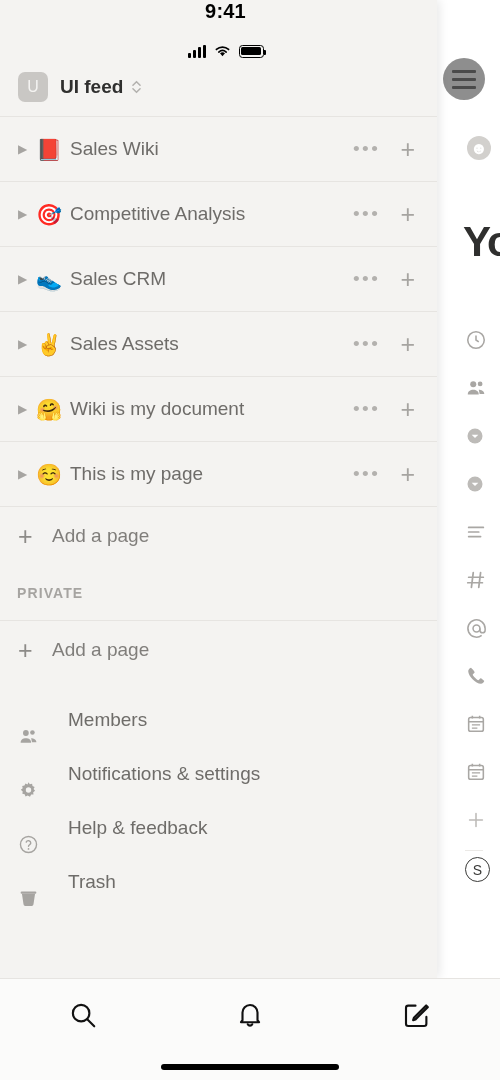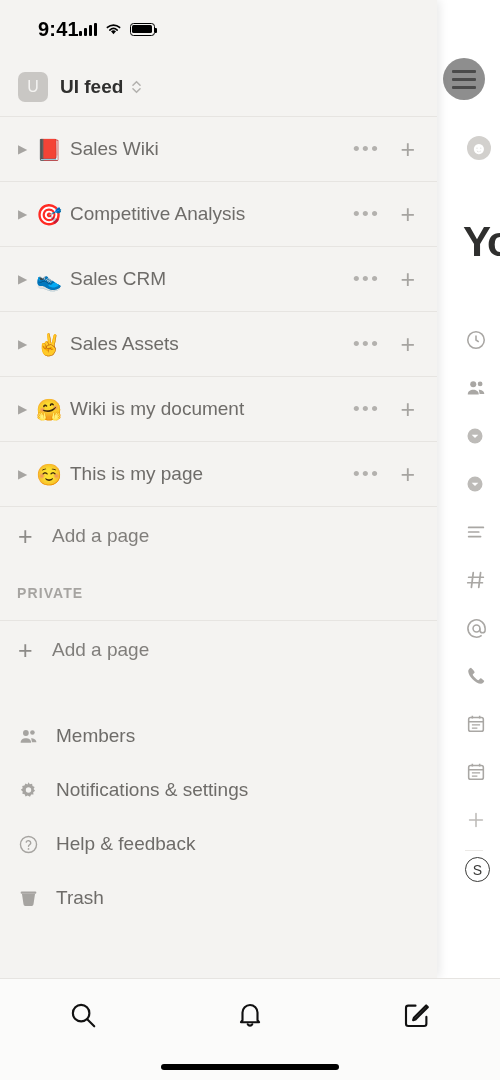--- a/index.html
+++ b/index.html
@@ -53,22 +53,22 @@
 
   
   .sheet{
     position:absolute; top:0; left:0; width:437px; height:978px;
     background:#f4f3f1;
     box-shadow:2px 0 10px rgba(0,0,0,0.10);
     overflow:hidden;
   }
 
   
-  .statusbar{ height:58px; display:flex; align-items:center; justify-content:flex-start;
-              padding:0 24px 0 38px; }
+  .statusbar{ height:58px; display:flex; align-items:center; justify-content:space-between;
+              padding:0 24px 0 38px;flex-direction:column; }
   .clock{ font-size:20px; font-weight:bold; color:#000; letter-spacing:0.2px; }
   .status-right{ display:flex; align-items:center; gap:7px; }
   .bars{ display:flex; align-items:flex-end; gap:2px; height:13px; }
   .bars i{ width:3px; background:#000; border-radius:1px; display:block; }
   .bars i:nth-child(1){ height:5px; }
   .bars i:nth-child(2){ height:8px; }
   .bars i:nth-child(3){ height:11px; }
   .bars i:nth-child(4){ height:13px; }
   .battery{ width:25px; height:13px; border:1.4px solid #000; border-radius:3.5px; padding:1.5px; position:relative; }
   .battery::after{ content:""; position:absolute; right:-3.5px; top:4px; width:2px; height:5px;
@@ -104,21 +104,21 @@
   }
   .add-row .p{ width:34px; font-size:25px; font-weight:300; color:#8d8b88; line-height:1; }
   .sec-head{
     height:55px; display:flex; align-items:center; padding:0 17px;
     font-size:14px; font-weight:bold; letter-spacing:1.1px; color:#a6a4a1;
   }
   .div-line{ height:1px; background:#e6e4e1; }
 
   
   .menu{ padding-top:30px; }
-  .menu-row{ height:54px; display:flex; align-items:center; padding:0 18px; }
+  .menu-row{ height:54px; display:flex; padding:0 18px;gap:12px; }
   .menu-ico{ width:38px; display:flex; align-items:center; color:#a6a4a1; }
   .menu-lbl{ font-size:19px; color:#6e6c69; }
 
   
   .tabbar{
     position:absolute; left:0; bottom:0; width:500px; height:102px;
     background:#fbfbfa; border-top:1px solid #e6e4e1;
   }
   .tabs{ height:72px; display:flex; align-items:center; }
   .tab{ flex:1; display:flex; align-items:center; justify-content:center; color:#111; }

